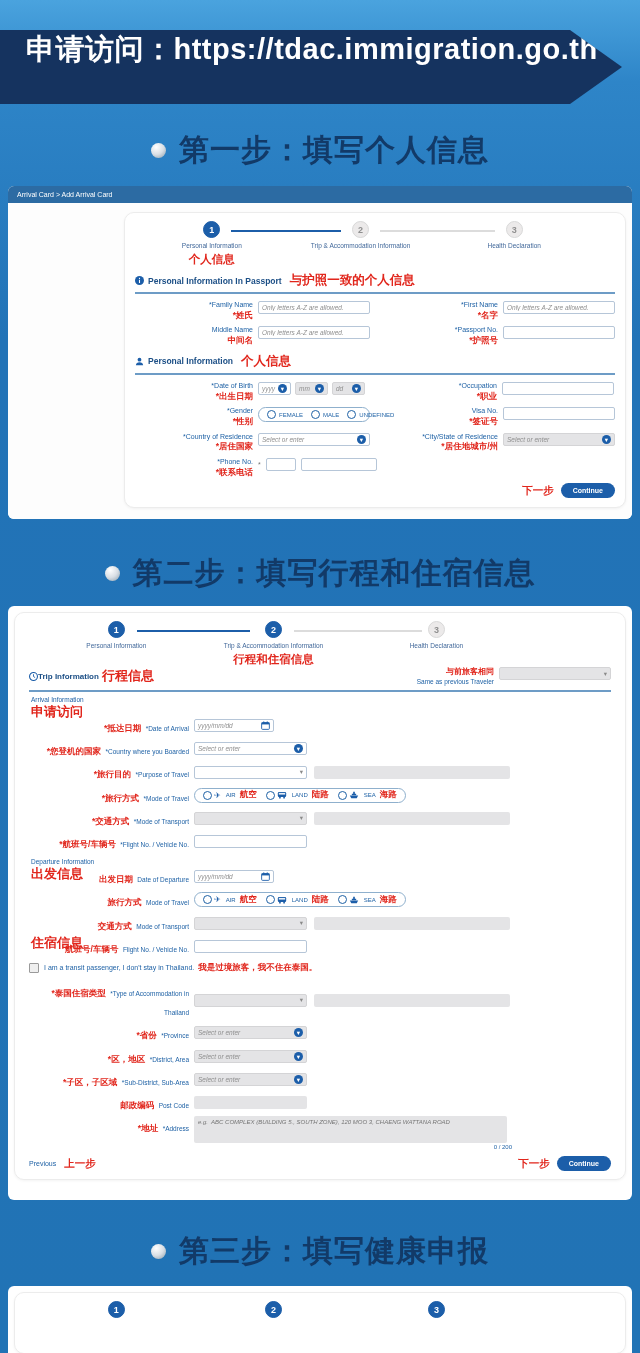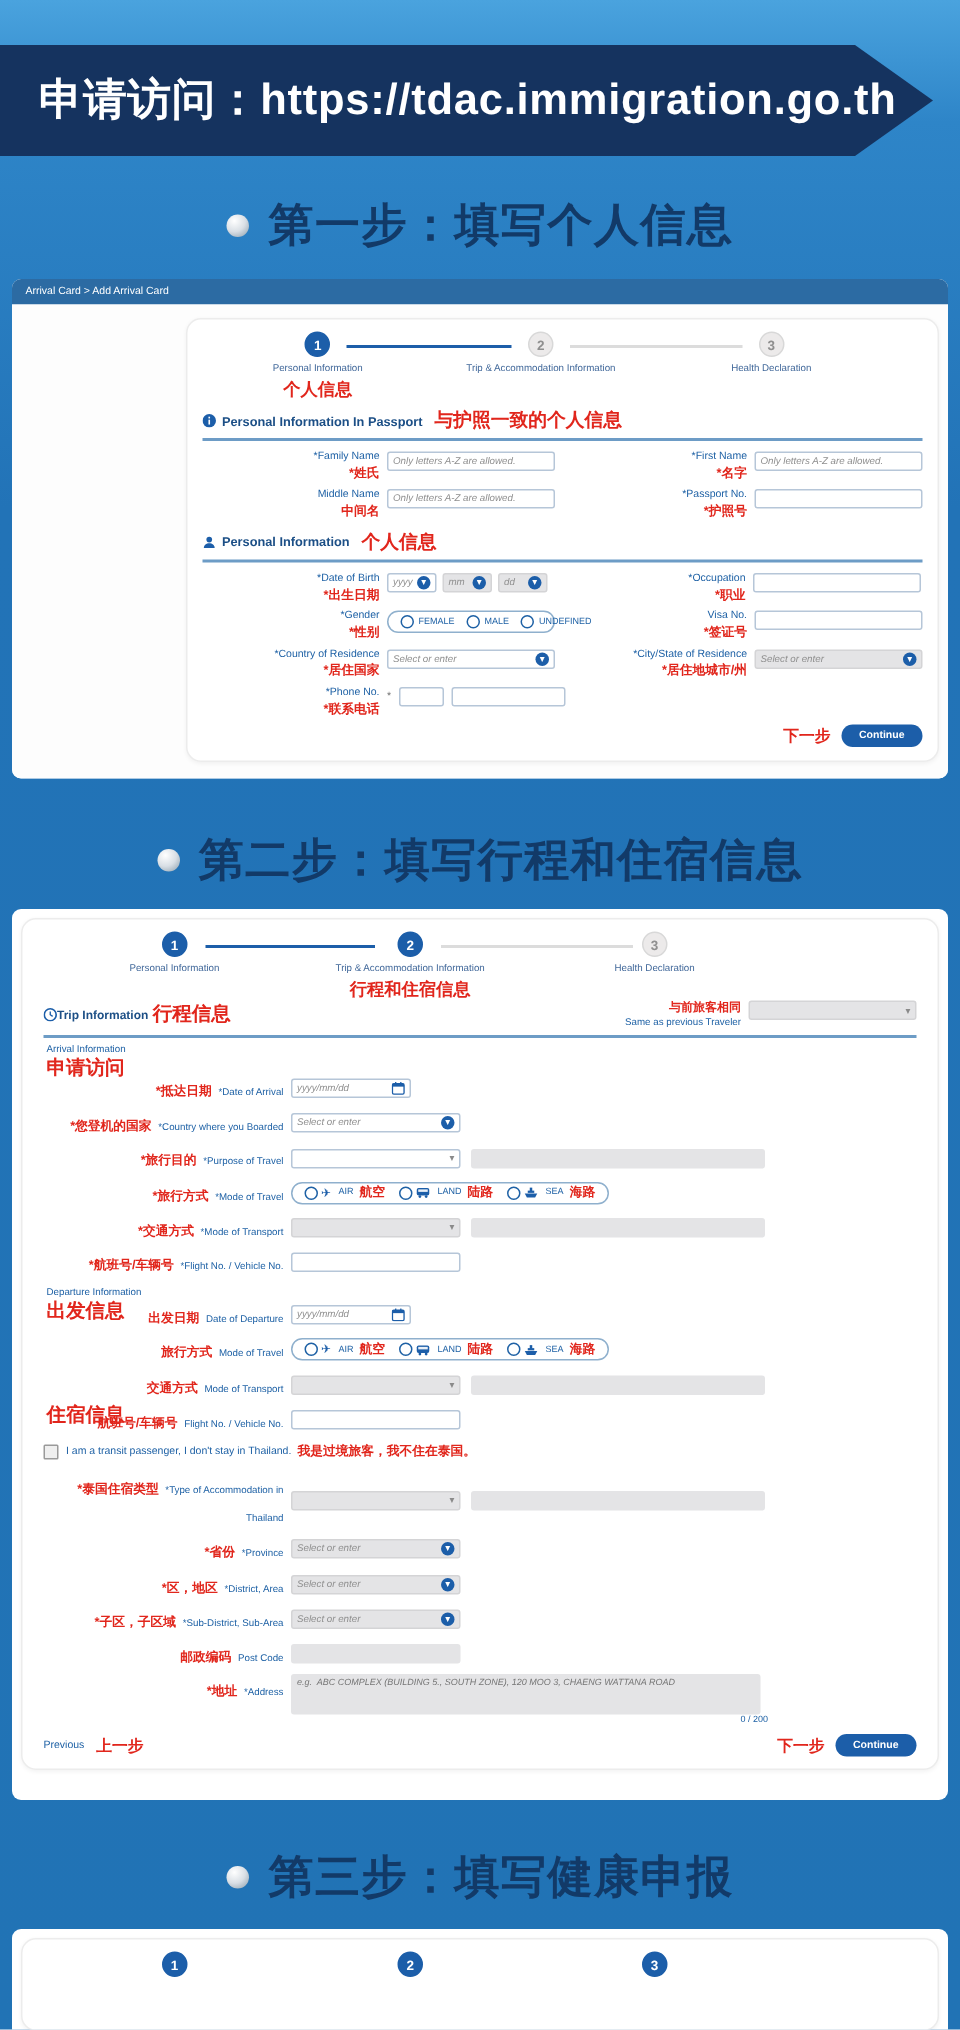--- a/index.html
+++ b/index.html
@@ -4,21 +4,21 @@
 <style>
   html,body{margin:0;padding:0}
   body{
     width:640px;height:1353px;overflow:hidden;position:relative;
     background:linear-gradient(180deg,#4aa3de 0%,#2e85c8 6%,#2273b7 25%,#2173b5 100%);
     font-family:"Liberation Sans",sans-serif;
   }
   
   .banner{margin-top:30px;width:622px;height:74px;background:#15335f;
     clip-path:polygon(0 0,570px 0,622px 37px,570px 74px,0 74px);
-    display:flex;align-items:center;padding-left:26px;box-sizing:border-box;}
+    display:flex;align-items:flex-start;padding-left:26px;box-sizing:border-box;}
   .banner span{color:#fff;font-weight:bold;font-size:29px;letter-spacing:.5px;}
   
   .heading{display:flex;align-items:center;justify-content:center;gap:13px;}
   .h1m{margin-top:26px}.h2m{margin-top:34px}.h3m{margin-top:31px}
   .sphere{width:15px;height:15px;border-radius:50%;
     background:radial-gradient(circle at 35% 28%,#ffffff,#d9dfe5 50%,#90a2b0 95%);}
   .heading b{color:#123a68;font-size:30px;letter-spacing:1px;}
   
   .shot{width:624px;margin:0 auto;background:#fff;border-radius:6px;overflow:hidden;}
   .crumb{background:#2c6ba3;color:#fff;font-size:7px;padding:5px 9px;}

